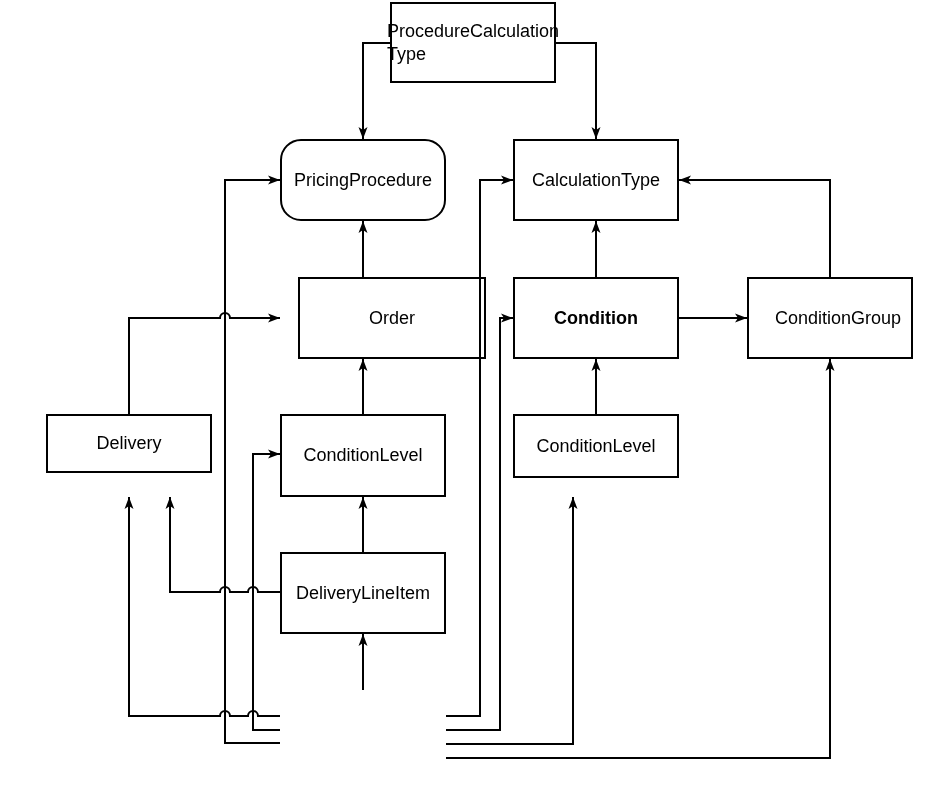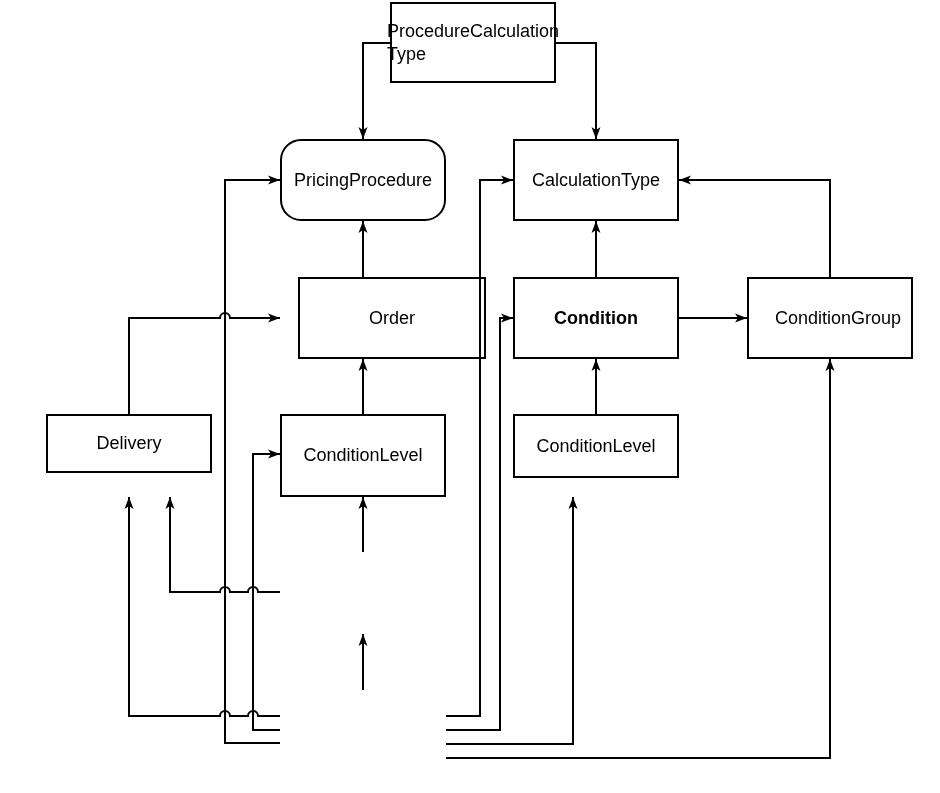--- a/index.html
+++ b/index.html
@@ -62,20 +62,23 @@
   </div>
   <div class="node" style="left: 46px; top: 414px; width: 166px; height: 59px;">
     <span>Delivery</span>
   </div>
   <div class="node" style="left: 280px; top: 414px; width: 166px; height: 83px;">
     <span>ConditionLevel</span>
   </div>
   <div class="node" style="left: 513px; top: 414px; width: 166px; height: 64px;">
     <span>ConditionLevel</span>
   </div>
+  <div class="node" style="left: 280px; top: 552px; width: 166px; height: 82px;">
+    <span>DeliveryLineItem</span>
+  </div>
 
   <svg id="edge-layer" class="edge-layer" viewBox="0 0 940 793" xmlns="http://www.w3.org/2000/svg">
     <defs>
       <marker id="arrow" markerUnits="userSpaceOnUse" markerWidth="14" markerHeight="11" refX="12.5" refY="5" orient="auto">
         <path d="M0.5 0.5 L12.5 5 L0.5 9.5 L3.5 5 Z" fill="#000000"></path>
       </marker>
     </defs>
   <path d="M390 43 L363 43 L363 139" class="edge" marker-end="url(#arrow)"></path>
       <path d="M556 43 L596 43 L596 139" class="edge" marker-end="url(#arrow)"></path>
       <path d="M363 277 L363 221" class="edge" marker-end="url(#arrow)"></path>

